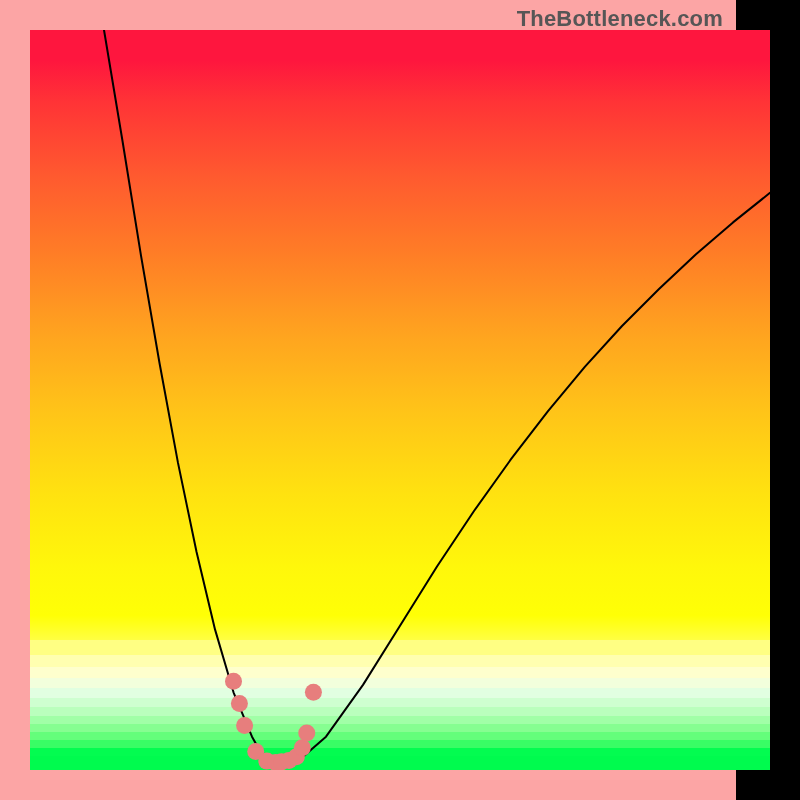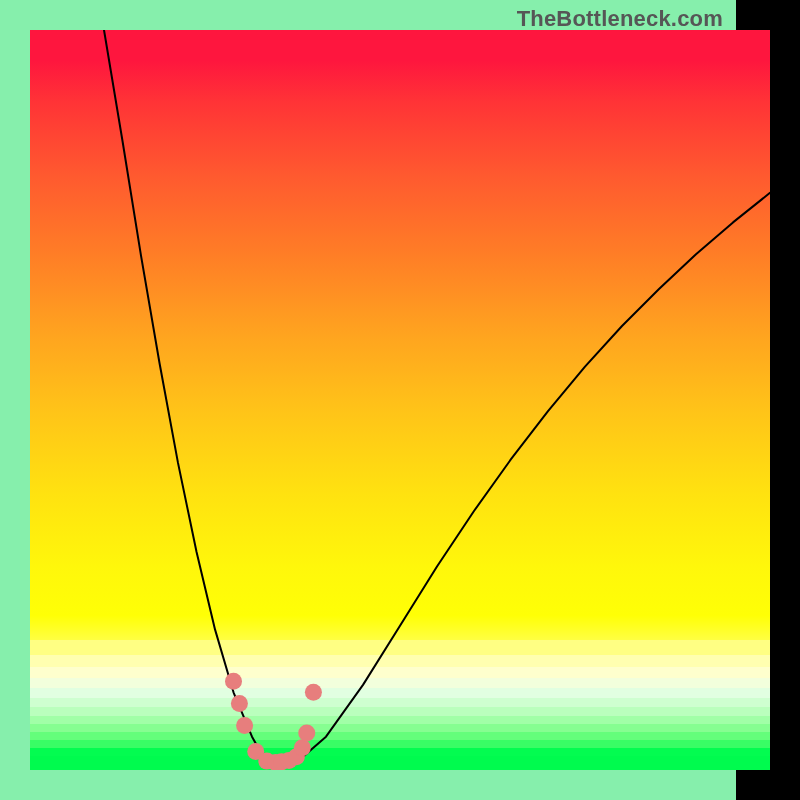--- a/index.html
+++ b/index.html
@@ -10,21 +10,21 @@
     overflow: hidden;
     background: #000;
     font-family: Arial, Helvetica, sans-serif;
   }
   .frame {
     position: absolute;
     top: 0;
     left: 0;
     width: 736px;
     height: 800px;
-    background: #86efac;
+    background: #fca5a5;
   }
   .plot-area {
     position: absolute;
     top: 30px;
     left: 30px;
     width: 740px;
     height: 740px;
     overflow: hidden;
   }
   .gradient-upper {

